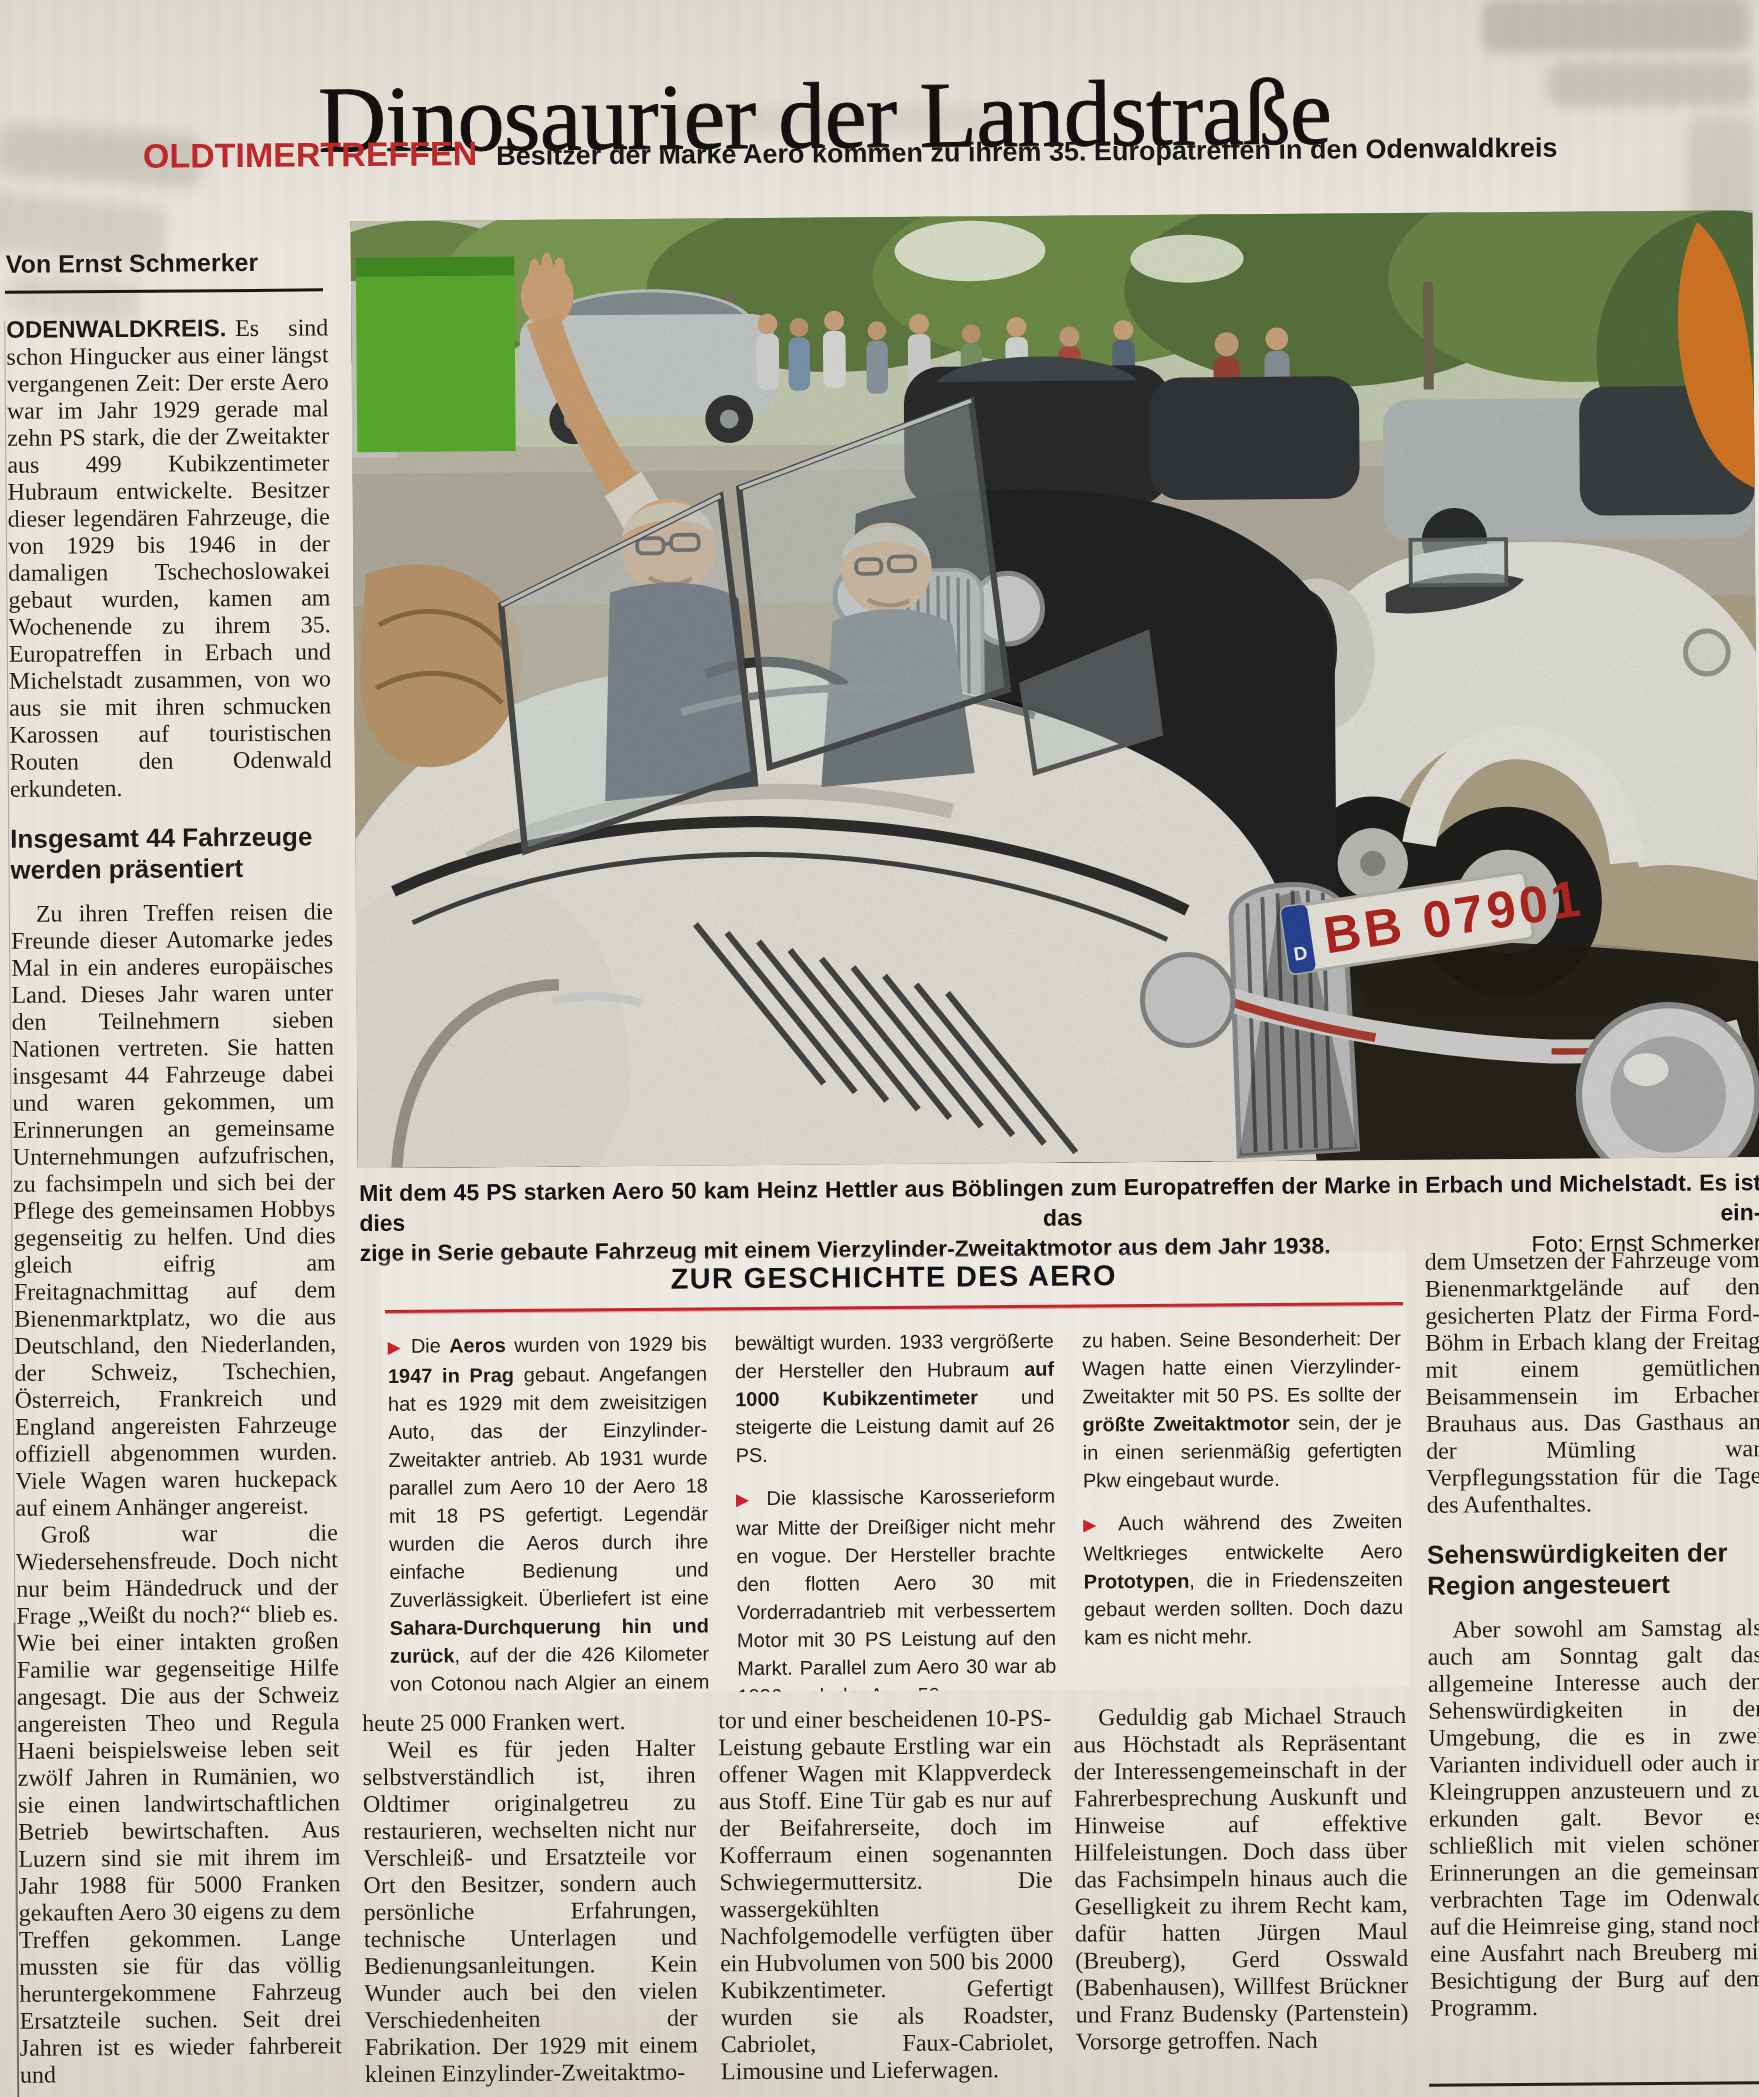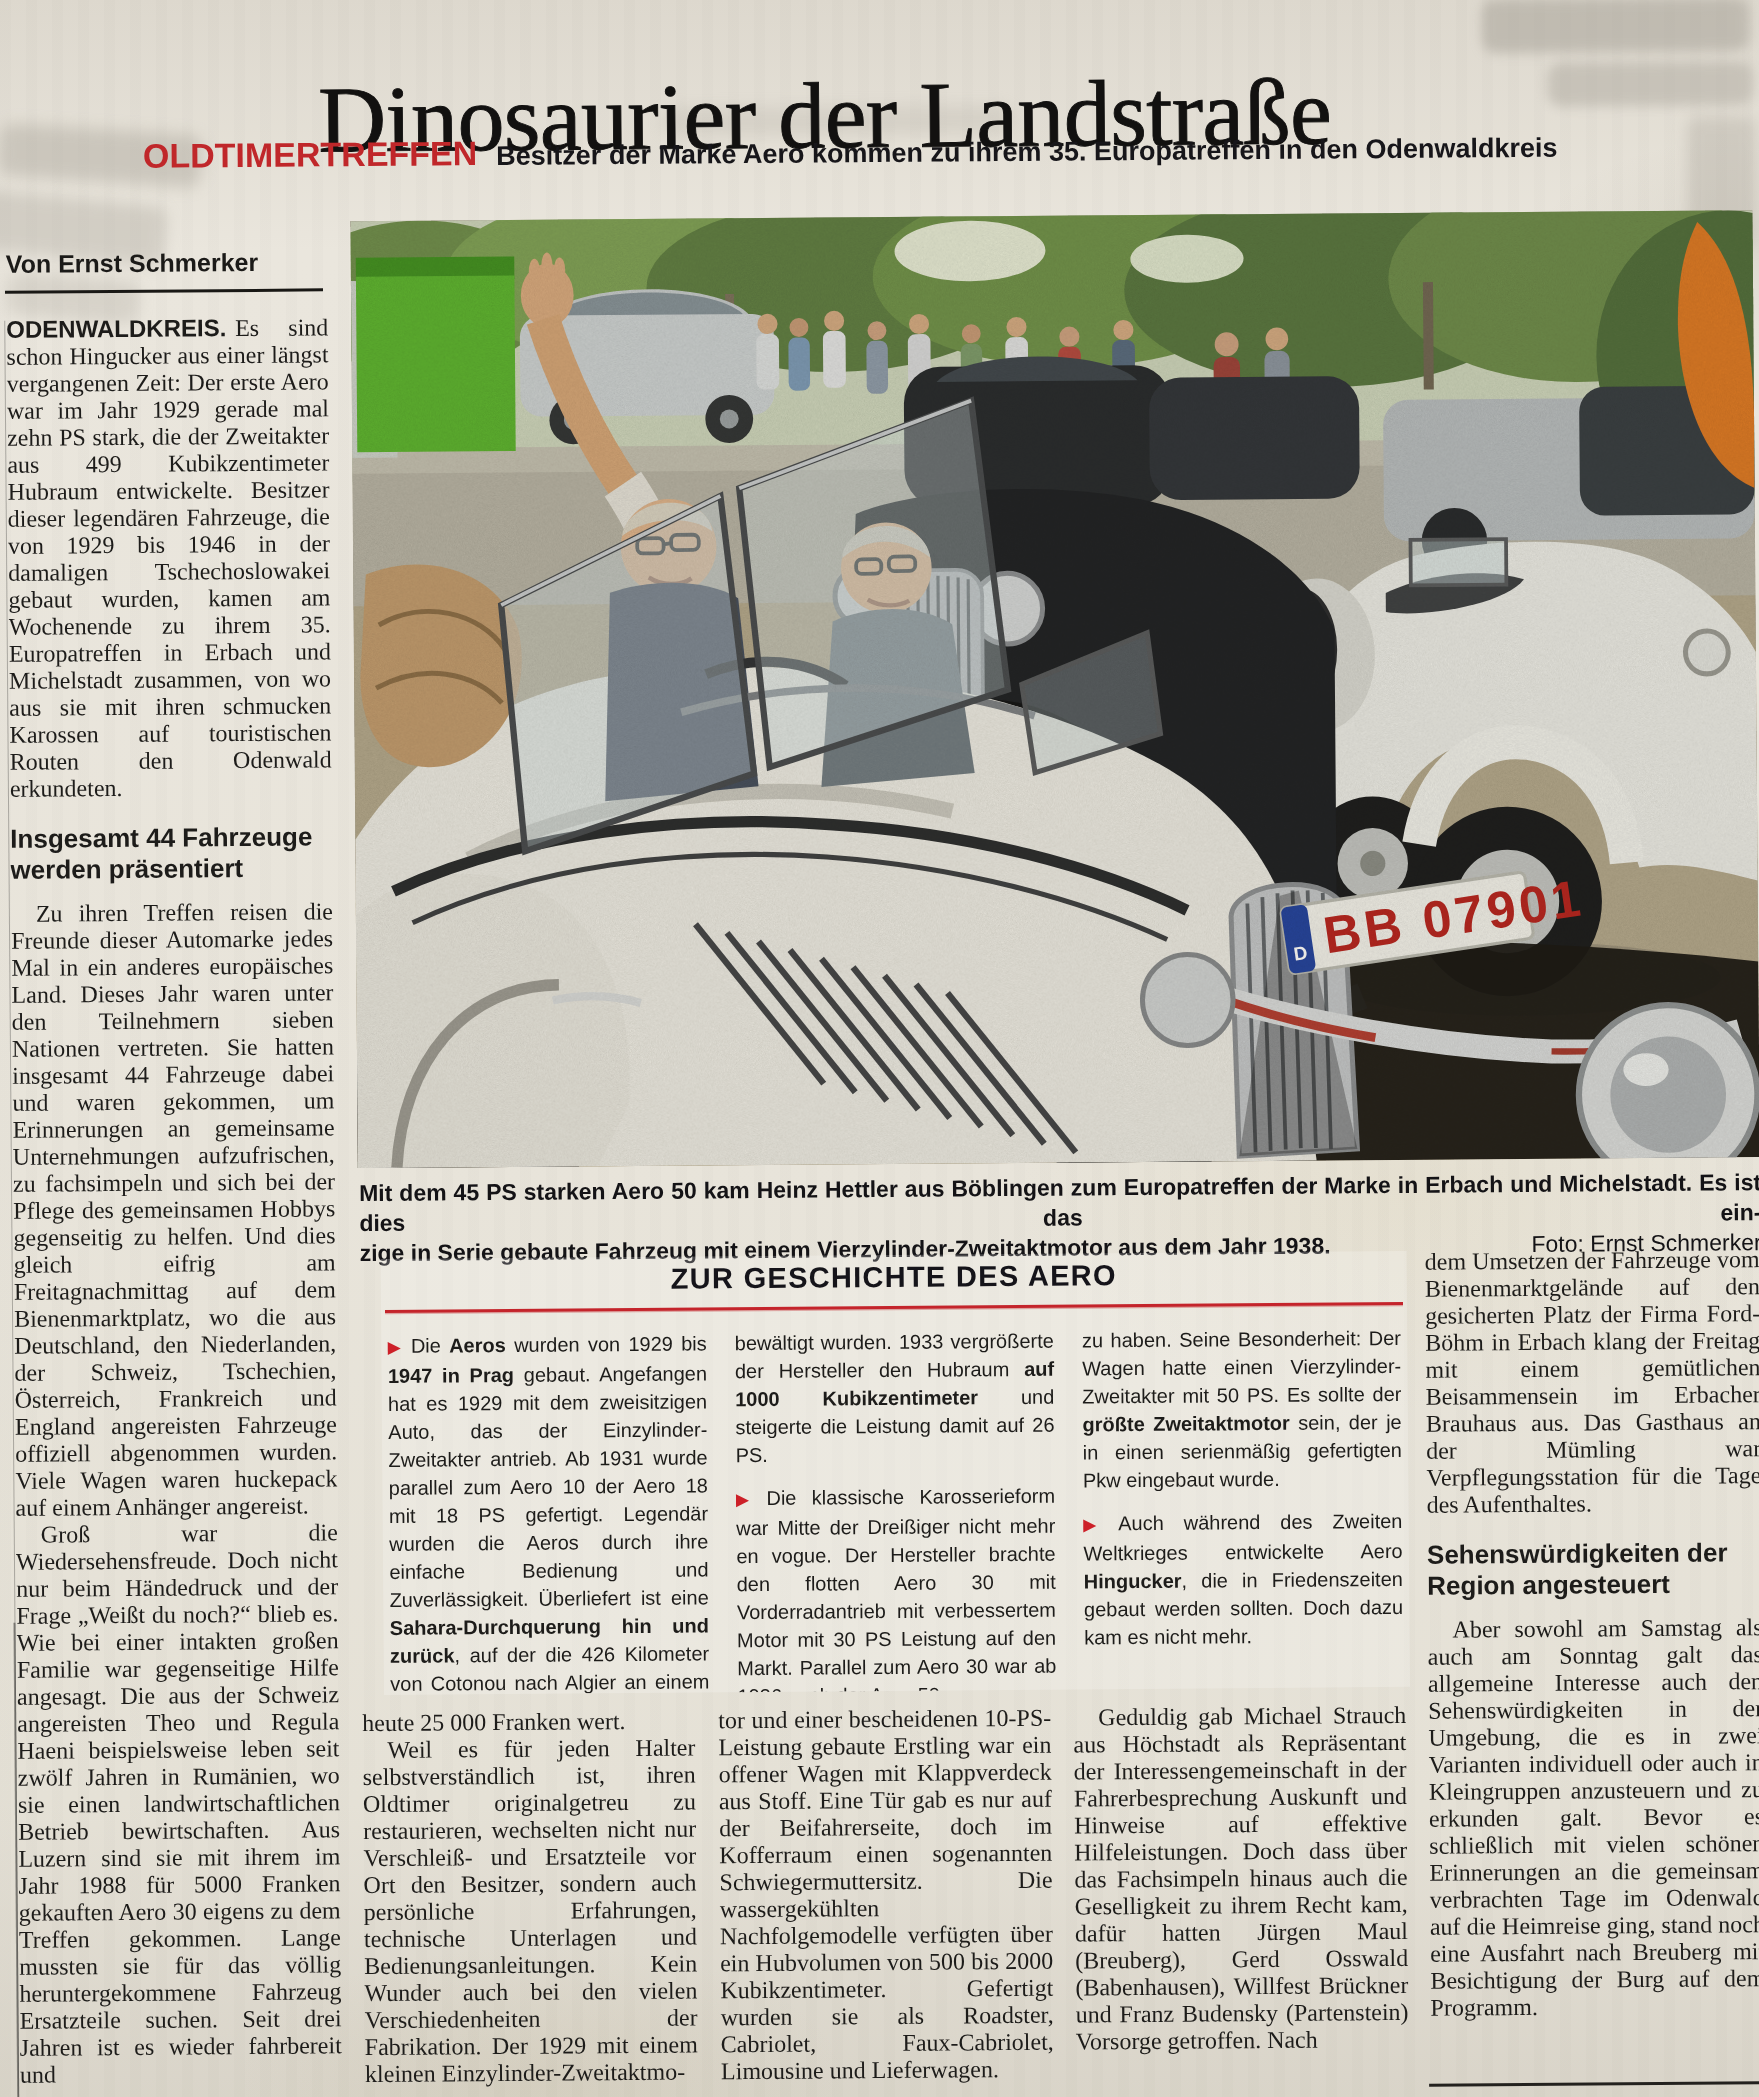--- a/index.html
+++ b/index.html
@@ -372,21 +372,21 @@
       <div class="ib-cols">
         <div class="ib-col">
           <p><span class="arrow">▶</span><span><span>Die </span><span class="b">Aeros</span><span> wurden von 1929 bis </span><span class="b">1947 in Prag</span><span> gebaut. Angefangen hat es 1929 mit dem zweisitzigen Auto, das der Einzylinder-Zweitakter antrieb. Ab 1931 wurde parallel zum Aero 10 der Aero 18 mit 18 PS gefertigt. Legendär wurden die Aeros durch ihre einfache Bedienung und Zuverlässigkeit. Überliefert ist eine </span><span class="b">Sahara-Durchquerung hin und zurück</span><span>, auf der die 426 Kilometer von Cotonou nach Algier an einem Tag</span></span></p>
         </div>
         <div class="ib-col">
           <p><span><span>bewältigt wurden. 1933 vergrößerte der Hersteller den Hubraum </span><span class="b">auf 1000 Kubikzentimeter</span><span> und steigerte die Leistung damit auf 26 PS.</span></span></p>
           <p><span class="arrow">▶</span><span><span>Die klassische Karosserieform war Mitte der Dreißiger nicht mehr en vogue. Der Hersteller brachte den flotten Aero 30 mit Vorderradantrieb mit verbessertem Motor mit 30 PS Leistung auf den Markt. Parallel zum Aero 30 war ab 1936 auch der Aero 50</span></span></p>
         </div>
         <div class="ib-col">
           <p><span><span>zu haben. Seine Besonderheit: Der Wagen hatte einen Vierzylinder-Zweitakter mit 50 PS. Es sollte der </span><span class="b">größte Zweitaktmotor</span><span> sein, der je in einen serienmäßig gefertigten Pkw eingebaut wurde.</span></span></p>
-          <p><span class="arrow">▶</span><span><span>Auch während des Zweiten Weltkrieges entwickelte Aero </span><span class="b">Hingucker</span><span>, die in Friedenszeiten gebaut werden sollten. Doch dazu kam es nicht mehr.</span></span></p>
+          <p><span class="arrow">▶</span><span><span>Auch während des Zweiten Weltkrieges entwickelte Aero </span><span class="b">Prototypen</span><span>, die in Friedenszeiten gebaut werden sollten. Doch dazu kam es nicht mehr.</span></span></p>
           <span class="sig">(ric)</span>
         </div>
       </div>
     </div>
 
     <div class="col col2">
       <p>heute 25 000 Franken wert.</p>
       <p class="ind">Weil es für jeden Halter selbstverständlich ist, ihren Oldtimer originalgetreu zu restaurieren, wechselten nicht nur Verschleiß- und Ersatzteile vor Ort den Besitzer, sondern auch persönliche Erfahrungen, technische Unterlagen und Bedienungsanleitungen. Kein Wunder auch bei den vielen Verschiedenheiten der Fabrikation. Der 1929 mit einem kleinen Einzylinder-Zweitaktmo-</p>
     </div>
 

